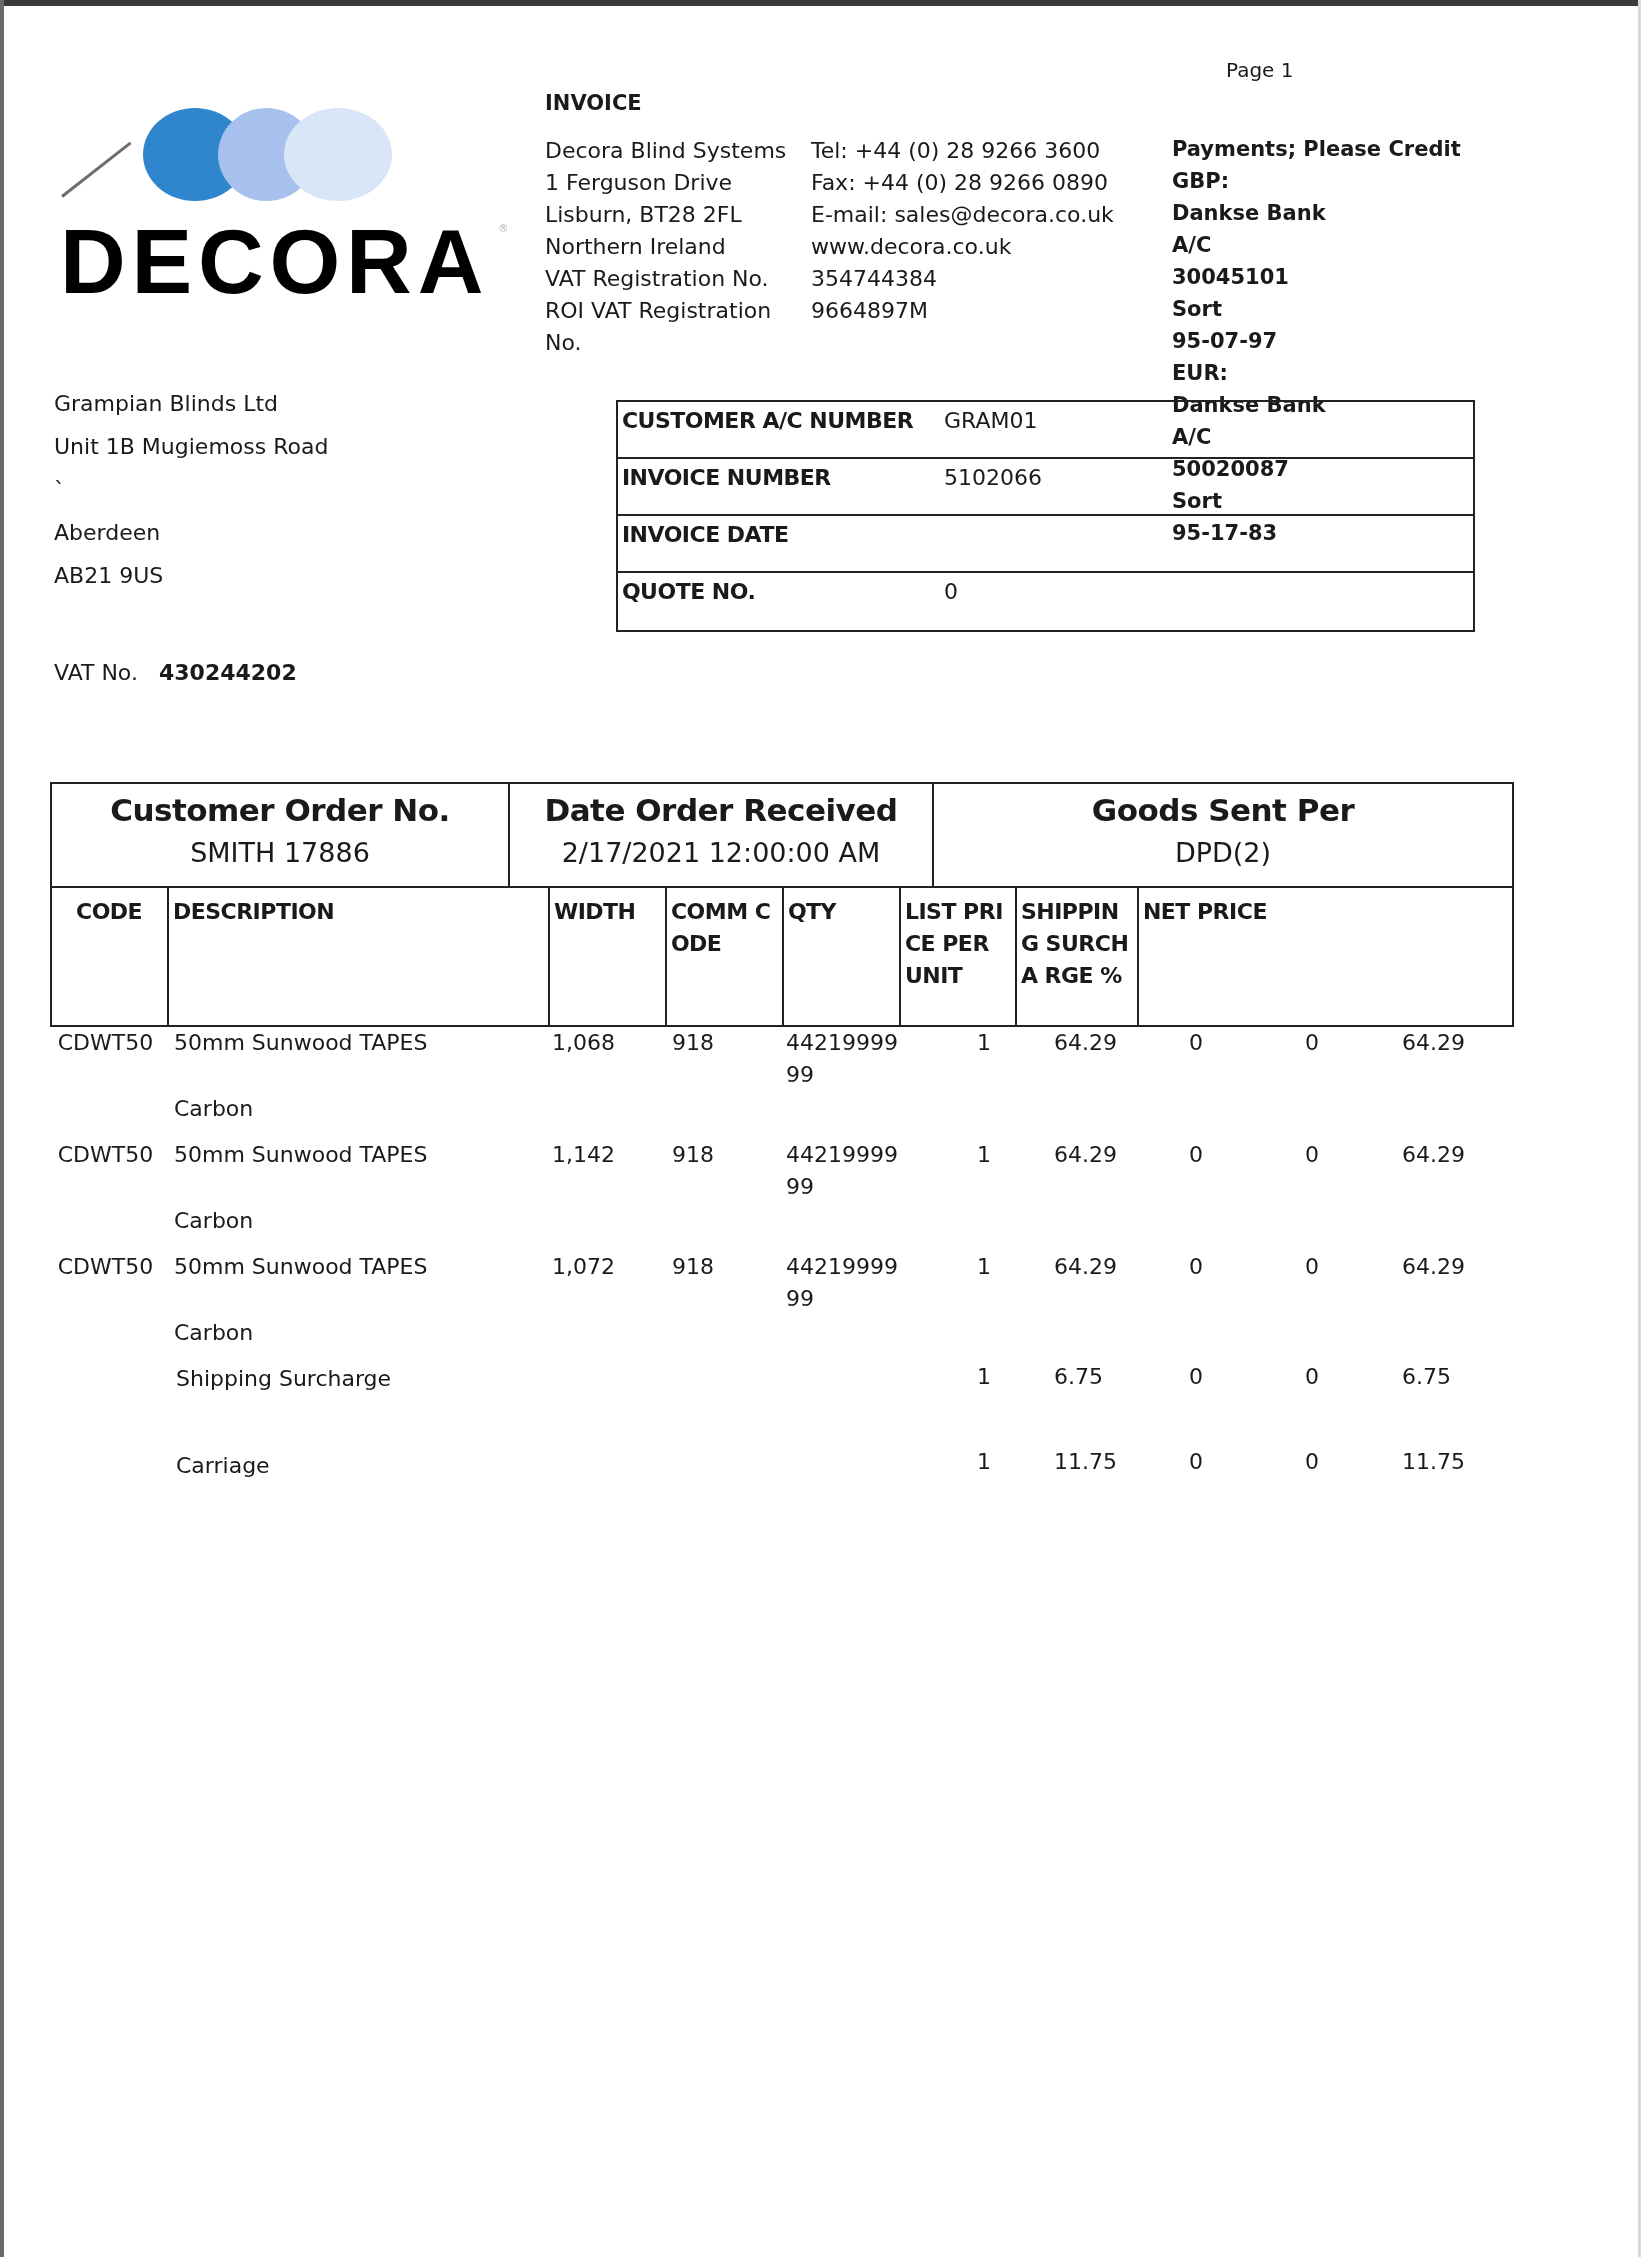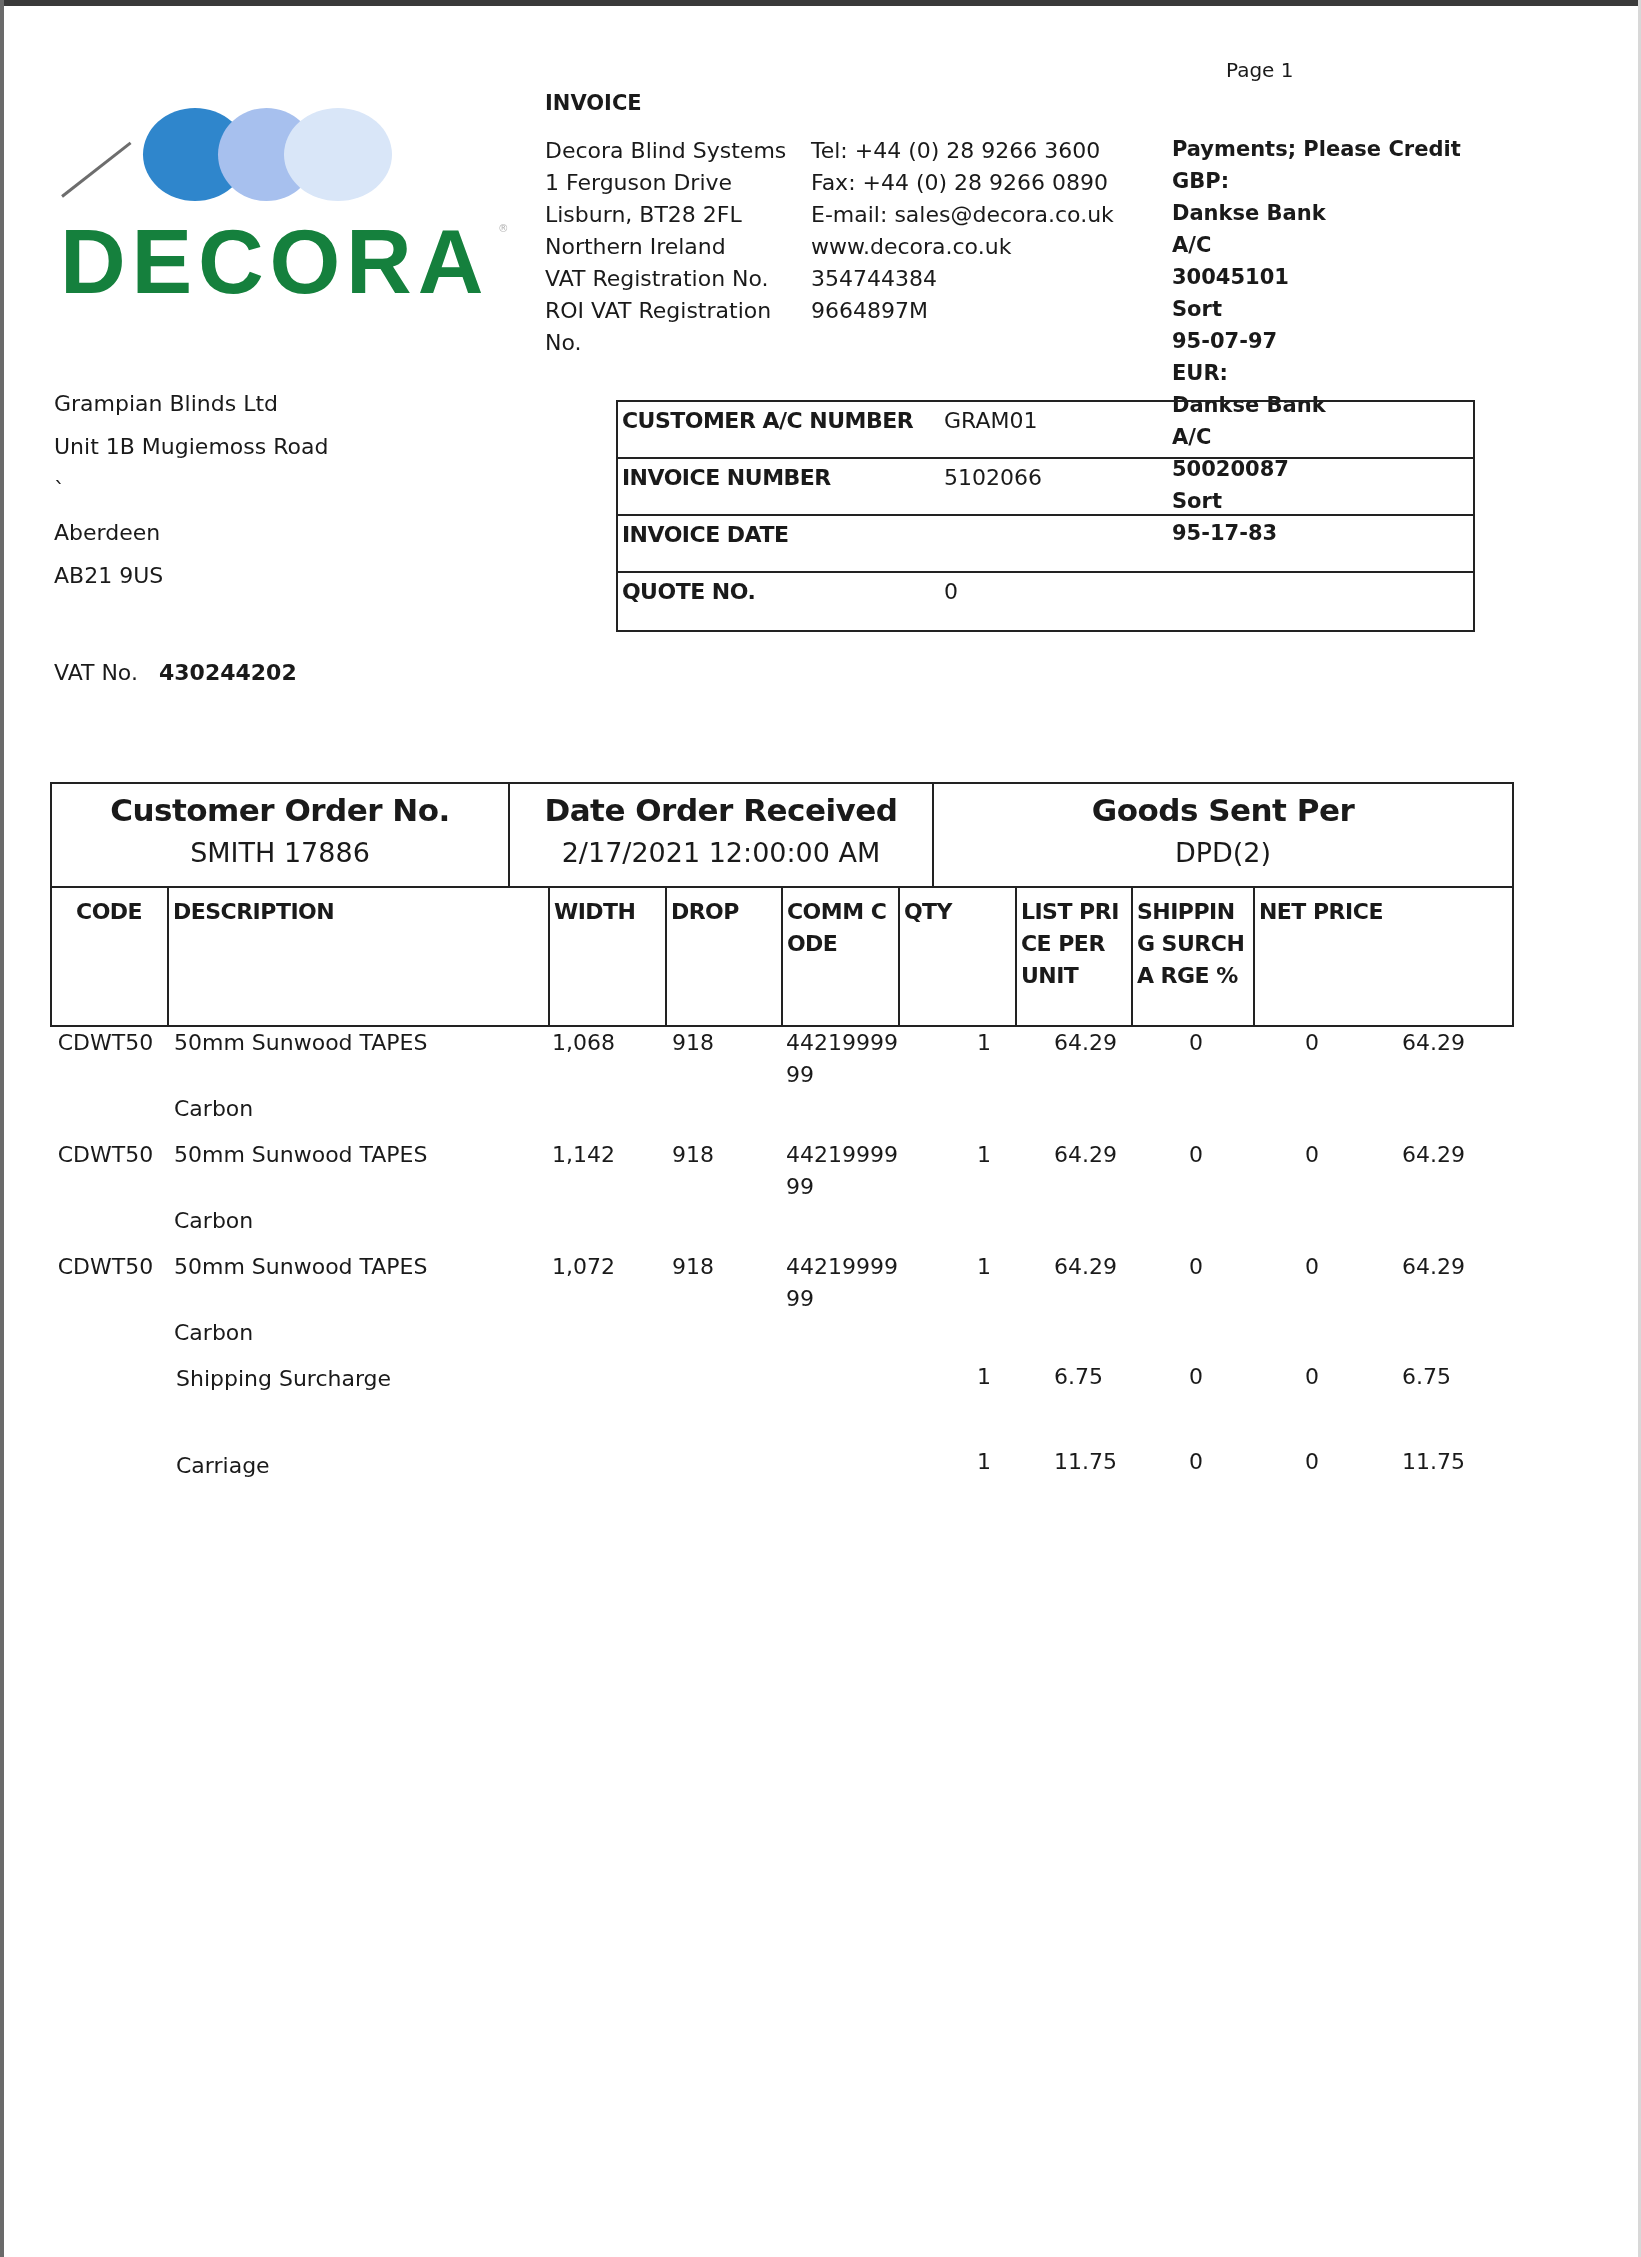--- a/index.html
+++ b/index.html
@@ -18,21 +18,21 @@
     
     .logo { position: absolute; left: 60px; top: 104px; width: 463px; height: 203px; }
     .logo .c { position: absolute; border-radius: 50%; }
     .logo .c1 { left: 83px; top: 3.9px; width: 104px; height: 93px; background: #2f86cc; }
     .logo .c2 { left: 158px; top: 3.9px; width: 97px; height: 93px; background: #a7c0ee; }
     .logo .c3 { left: 224px; top: 3.9px; width: 108px; height: 93px; background: #d9e6f8; }
     .logo .handle { position: absolute; left: 1.9px; top: 91px; width: 87px; height: 2.9px; background: #6d6d6d; transform: rotate(-38deg); transform-origin: left center; }
     .logo .word {
       position: absolute; left: 0; top: 112px;
       font-family: "Liberation Sans", sans-serif; font-weight: bold;
-      font-size: 91px; letter-spacing: 5.8px; color: #15803d; line-height: 1;
+      font-size: 91px; letter-spacing: 5.8px; color: #000000; line-height: 1;
     }
     .logo .reg { position: absolute; left: 438px; top: 118px; font-size: 10.6px; color: #b5b5b5; }
 
     .txt { font-size: 22px; line-height: 32px; white-space: nowrap; }
 
     
     .page-no { left: 1226px; top: 58px; font-size: 20px; }
     .invoice-title { left: 545px; top: 91px; font-size: 21px; font-weight: bold; }
     .company { left: 545px; top: 135px; }
     .contact { left: 811px; top: 135px; }
@@ -180,21 +180,20 @@
   <div class="om-cell" style="flex:1">
     <div class="h">Goods Sent Per</div>
     <div class="v">DPD(2)</div>
   </div>
 </div>
 
 <div class="items-head">
   <div class="ih" style="width:115px">CODE</div>
   <div class="ih" style="width:381px">DESCRIPTION</div>
   <div class="ih" style="width:117px">WIDTH</div>
-  <div class="ih" style="width:116px">DROP</div>
   <div class="ih" style="width:117px">COMM CODE</div>
   <div class="ih" style="width:117px">QTY</div>
   <div class="ih" style="width:116px">LIST PRICE PER UNIT</div>
   <div class="ih" style="width:122px">SHIPPIN G SURCHA RGE %</div>
   <div class="ih" style="flex:1">NET PRICE</div>
 </div>
 
 <div class="items">
 
   <div class="item-row" style="position:absolute; top:0; left:0; width:1464px; height:112px;">

